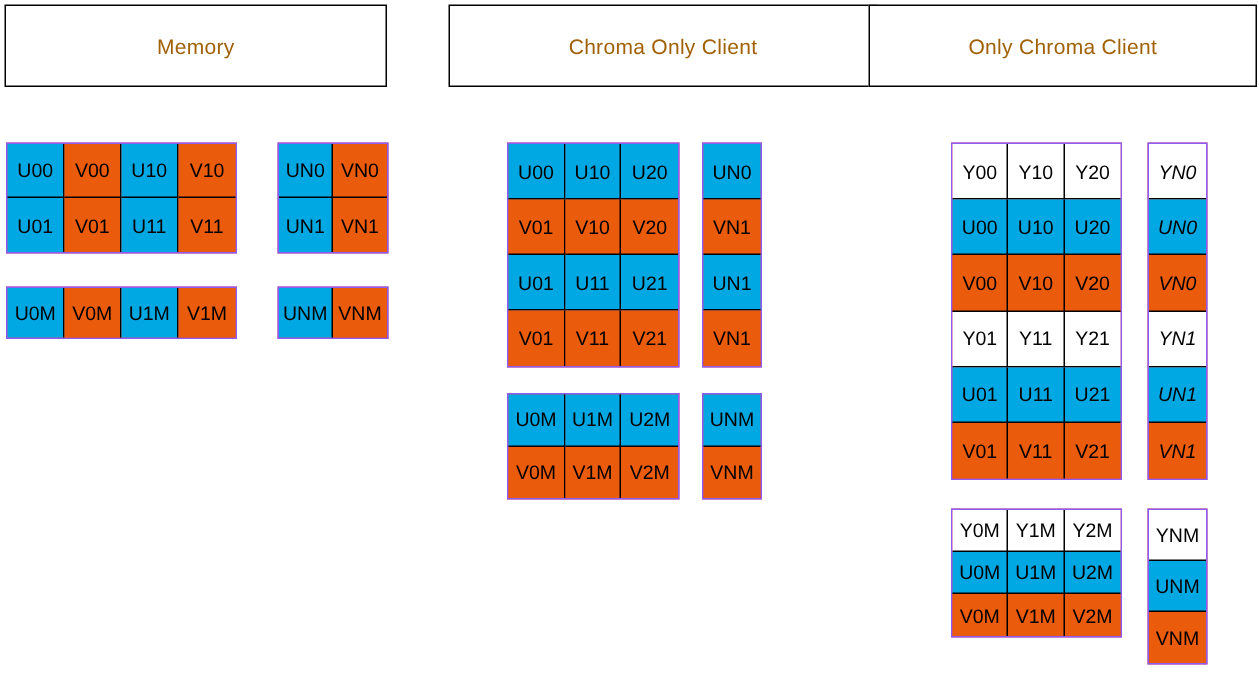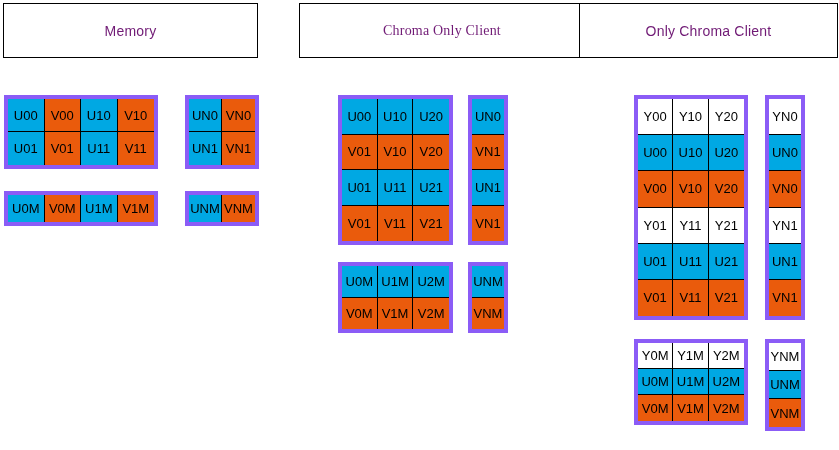--- a/index.html
+++ b/index.html
@@ -24,28 +24,28 @@
   
   .title-box {
     position: absolute;
     box-sizing: border-box;
     border: 1px solid #000000;
     background: #ffffff;
     display: flex;
     align-items: center;
     justify-content: center;
     font-size: 14px;
-    color: #701a75;
+    color: #a16207;
     letter-spacing: 0.2px;
   }
   
   .block {
     position: absolute;
     box-sizing: border-box;
-    border: 4px solid #8b5cf6;
+    border: 1px solid #8b5cf6;
     display: grid;
     background: #ef4444;
   }
   .cell {
     box-sizing: border-box;
     border-right: 1px solid #000000;
     border-bottom: 1px solid #000000;
     display: flex;
     align-items: center;
     justify-content: center;
@@ -85,21 +85,21 @@
       <div class="block" style="left: 4px; top: 191px; width: 154px; height: 35px; grid-template-columns: repeat(4, 1fr); grid-template-rows: repeat(1, 1fr);">
         <div class="cell u last-row">U0M</div>
         <div class="cell v last-row">V0M</div>
         <div class="cell u last-row">U1M</div>
         <div class="cell v last-col last-row">V1M</div>
       </div>
       <div class="block" style="left: 185px; top: 191px; width: 74px; height: 35px; grid-template-columns: repeat(2, 1fr); grid-template-rows: repeat(1, 1fr);">
         <div class="cell u last-row">UNM</div>
         <div class="cell v last-col last-row">VNM</div>
       </div>
-      <div class="title-box" style="left: 299px; top: 3px; width: 286px; height: 55px; font-family: Liberation Serif, serif;">Chroma Only Client</div>
+      <div class="title-box" style="left: 299px; top: 3px; width: 286px; height: 55px;">Chroma Only Client</div>
       <div class="block" style="left: 338px; top: 95px; width: 115px; height: 150px; grid-template-columns: repeat(3, 1fr); grid-template-rows: repeat(4, 1fr);">
         <div class="cell u">U00</div>
         <div class="cell u">U10</div>
         <div class="cell u last-col">U20</div>
         <div class="cell v">V01</div>
         <div class="cell v">V10</div>
         <div class="cell v last-col">V20</div>
         <div class="cell u">U01</div>
         <div class="cell u">U11</div>
         <div class="cell u last-col">U21</div>
@@ -139,38 +139,38 @@
         <div class="cell y">Y01</div>
         <div class="cell y">Y11</div>
         <div class="cell y last-col">Y21</div>
         <div class="cell u">U01</div>
         <div class="cell u">U11</div>
         <div class="cell u last-col">U21</div>
         <div class="cell v last-row">V01</div>
         <div class="cell v last-row">V11</div>
         <div class="cell v last-col last-row">V21</div>
       </div>
-      <div class="block" style="left: 765px; top: 95px; width: 40px; height: 225px; grid-template-columns: repeat(1, 1fr); grid-template-rows: repeat(6, 1fr);">
+      <div class="block" style="left: 765px; top: 95px; width: 40px; height: 225px; grid-template-columns: repeat(1, 1fr); grid-template-rows: repeat(6, 1fr); font-style: italic;">
         <div class="cell y last-col">YN0</div>
         <div class="cell u last-col">UN0</div>
         <div class="cell v last-col">VN0</div>
         <div class="cell y last-col">YN1</div>
         <div class="cell u last-col">UN1</div>
         <div class="cell v last-col last-row">VN1</div>
       </div>
       <div class="block" style="left: 634px; top: 339px; width: 114px; height: 86px; grid-template-columns: repeat(3, 1fr); grid-template-rows: repeat(3, 1fr);">
         <div class="cell y">Y0M</div>
         <div class="cell y">Y1M</div>
         <div class="cell y last-col">Y2M</div>
         <div class="cell u">U0M</div>
         <div class="cell u">U1M</div>
         <div class="cell u last-col">U2M</div>
         <div class="cell v last-row">V0M</div>
         <div class="cell v last-row">V1M</div>
         <div class="cell v last-col last-row">V2M</div>
       </div>
-      <div class="block" style="left: 765px; top: 339px; width: 40px; height: 92px; grid-template-columns: repeat(1, 1fr); grid-template-rows: repeat(3, 1fr);">
+      <div class="block" style="left: 765px; top: 339px; width: 40px; height: 104px; grid-template-columns: repeat(1, 1fr); grid-template-rows: repeat(3, 1fr);">
         <div class="cell y last-col">YNM</div>
         <div class="cell u last-col">UNM</div>
         <div class="cell v last-col last-row">VNM</div>
       </div>
     </div>
 </div>
 
 </body></html>

